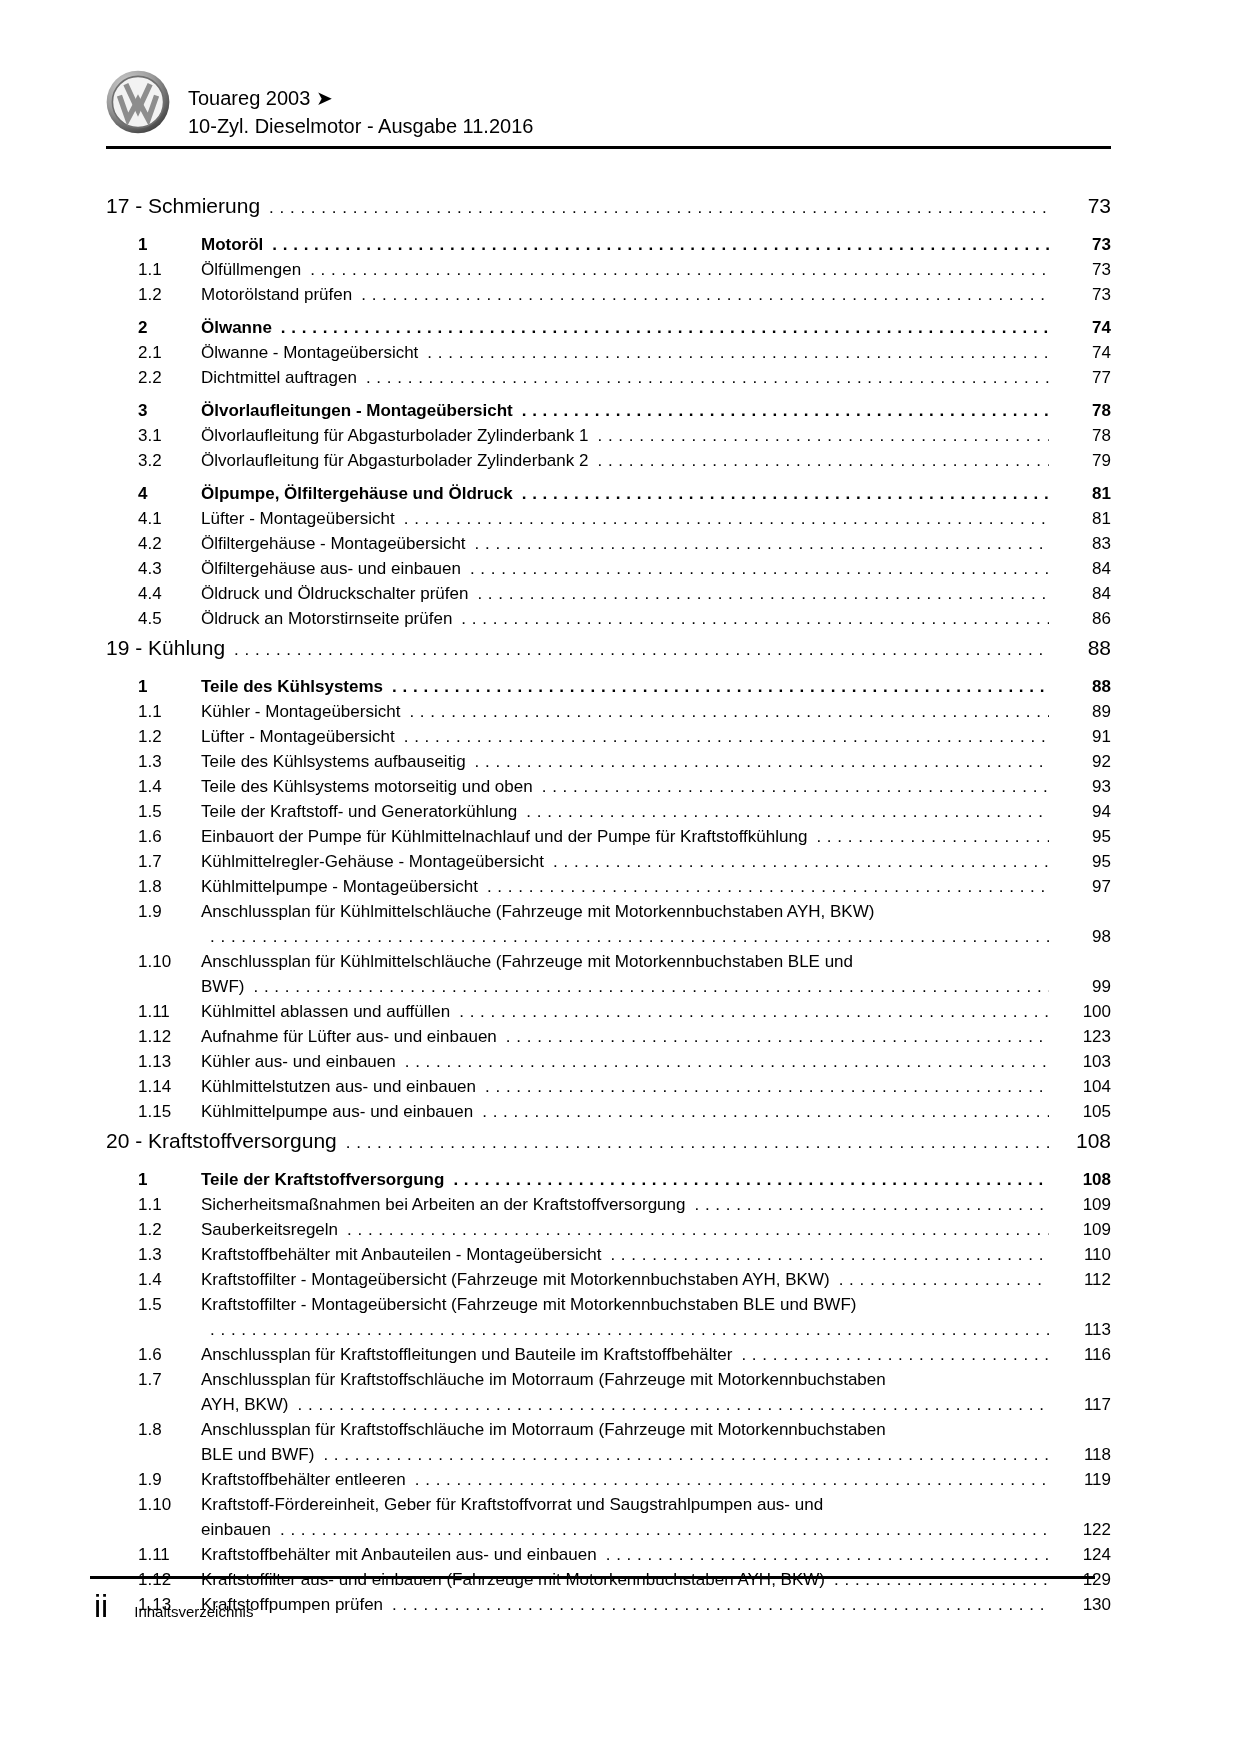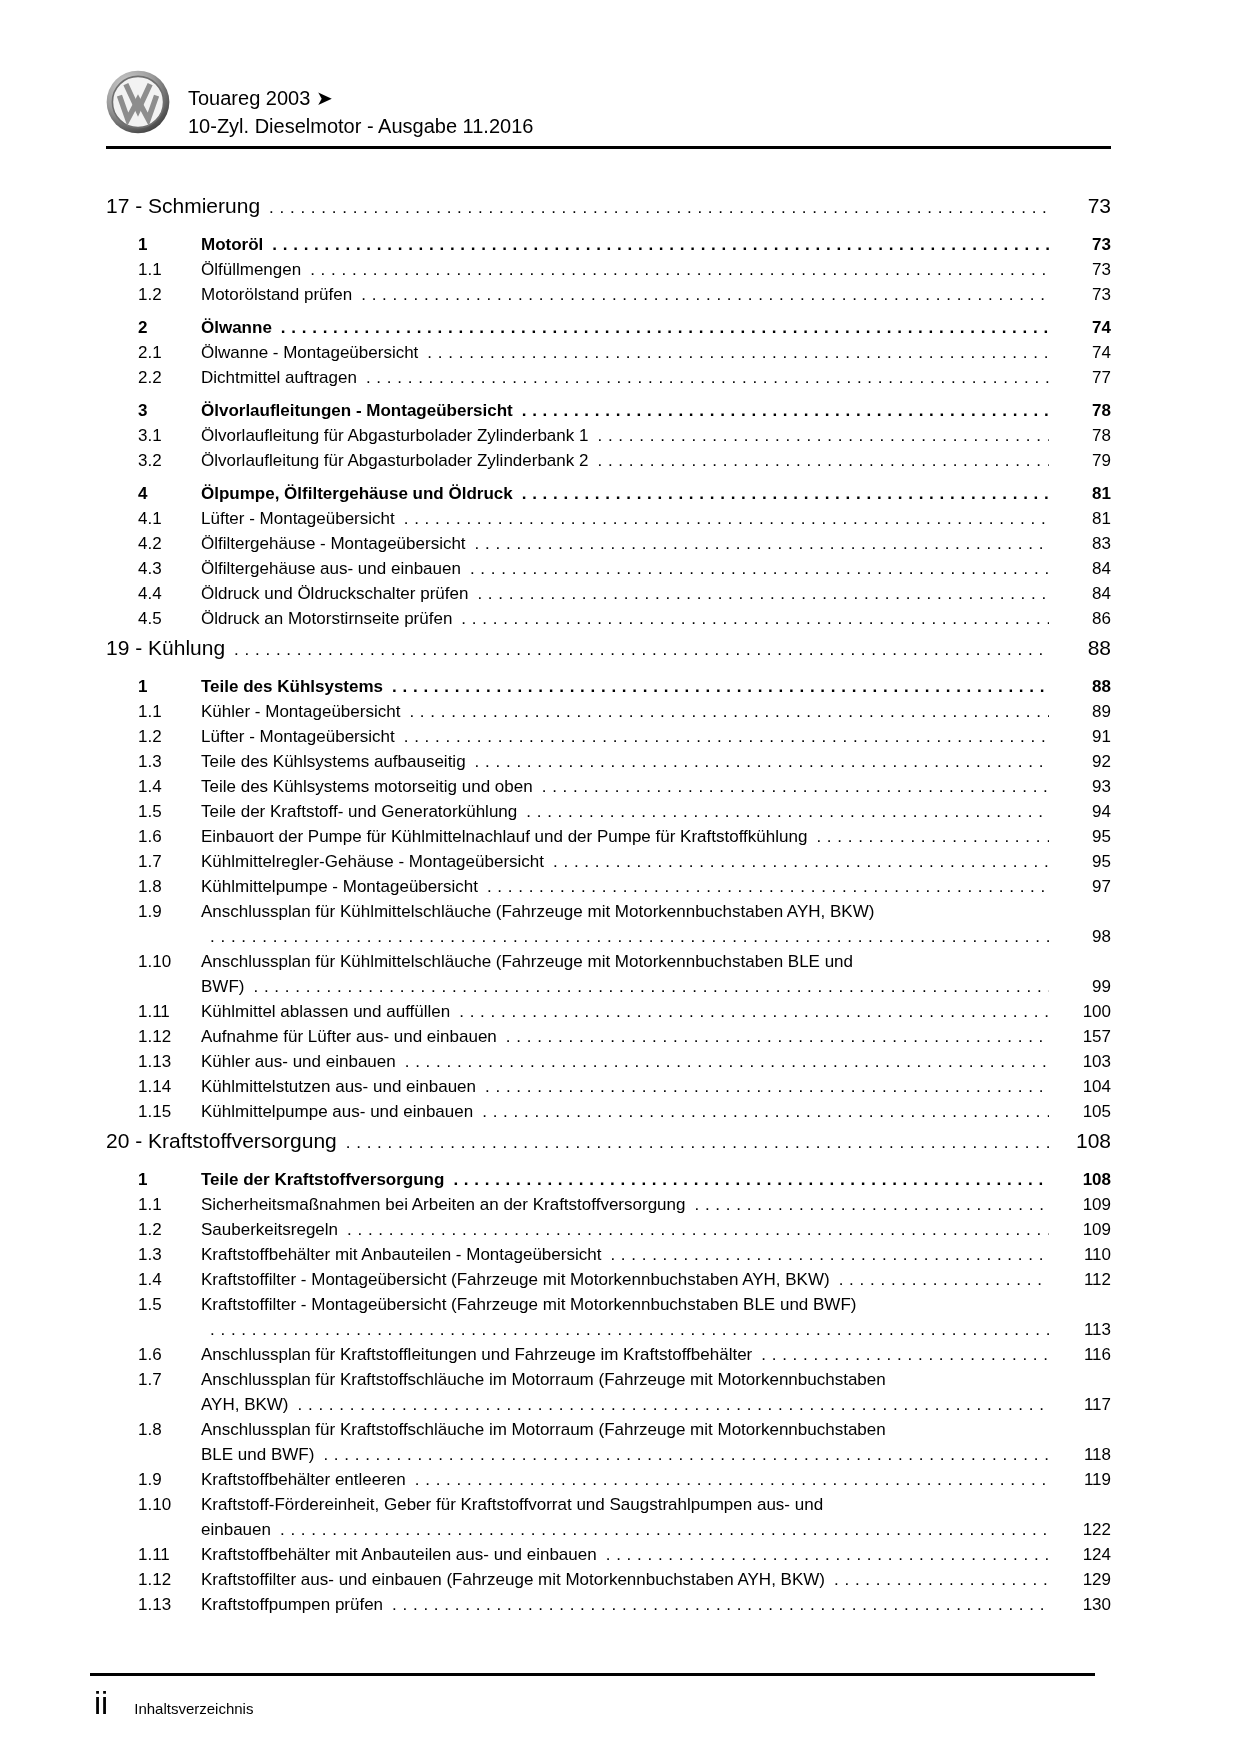--- a/index.html
+++ b/index.html
@@ -33,21 +33,21 @@
   .leader{
     flex:1 1 auto;overflow:hidden;white-space:nowrap;
     margin:0 6px 0 9px;font-size:17px;letter-spacing:0.5px;
   }
   .leader::after{
     content:". . . . . . . . . . . . . . . . . . . . . . . . . . . . . . . . . . . . . . . . . . . . . . . . . . . . . . . . . . . . . . . . . . . . . . . . . . . . . . . . . . . . . . . . . . . . . . . . . . . . . . . . . . . . . . . . . . . . . . . . . . . . . . . . . . . . . . . .";
   }
   .page-num{flex:0 0 56px;text-align:right;white-space:nowrap;}
 
   
-  .footer{position:absolute;left:90px;top:1673px;width:1005px;}
+  .footer{position:absolute;left:90px;top:1576px;width:1005px;}
   .footer-rule{border-bottom:3px solid #000;}
   .footer-line{display:flex;align-items:baseline;gap:26px;margin-top:10px;margin-left:4px;}
   .folio{font-size:32px;line-height:34px;}
   .footer-label{font-size:15px;}
 </style>
 </head>
 <body>
 
 <div class="page">
 
@@ -308,21 +308,21 @@
             <span class="t">Kühlmittel ablassen und auffüllen</span>
             <span class="leader"></span>
             <span class="page-num">100</span>
           </div>
         </div>
         <div class="entry">
           <span class="num">1.12</span>
           <div class="body single">
             <span class="t">Aufnahme für Lüfter aus- und einbauen</span>
             <span class="leader"></span>
-            <span class="page-num">157</span>
+            <span class="page-num">123</span>
           </div>
         </div>
         <div class="entry">
           <span class="num">1.13</span>
           <div class="body single">
             <span class="t">Kühler aus- und einbauen</span>
             <span class="leader"></span>
             <span class="page-num">103</span>
           </div>
         </div>
@@ -396,21 +396,21 @@
             <div class="l2">
               <span class="t2"></span>
               <span class="leader"></span>
               <span class="page-num">113</span>
             </div>
           </div>
         </div>
         <div class="entry">
           <span class="num">1.6</span>
           <div class="body single">
-            <span class="t">Anschlussplan für Kraftstoffleitungen und Fahrzeuge im Kraftstoffbehälter</span>
+            <span class="t">Anschlussplan für Kraftstoffleitungen und Bauteile im Kraftstoffbehälter</span>
             <span class="leader"></span>
             <span class="page-num">116</span>
           </div>
         </div>
         <div class="entry">
           <span class="num">1.7</span>
           <div class="body">
             <div class="l1">Anschlussplan für Kraftstoffschläuche im Motorraum (Fahrzeuge mit Motorkennbuchstaben</div>
             <div class="l2">
               <span class="t2">AYH, BKW)</span>

